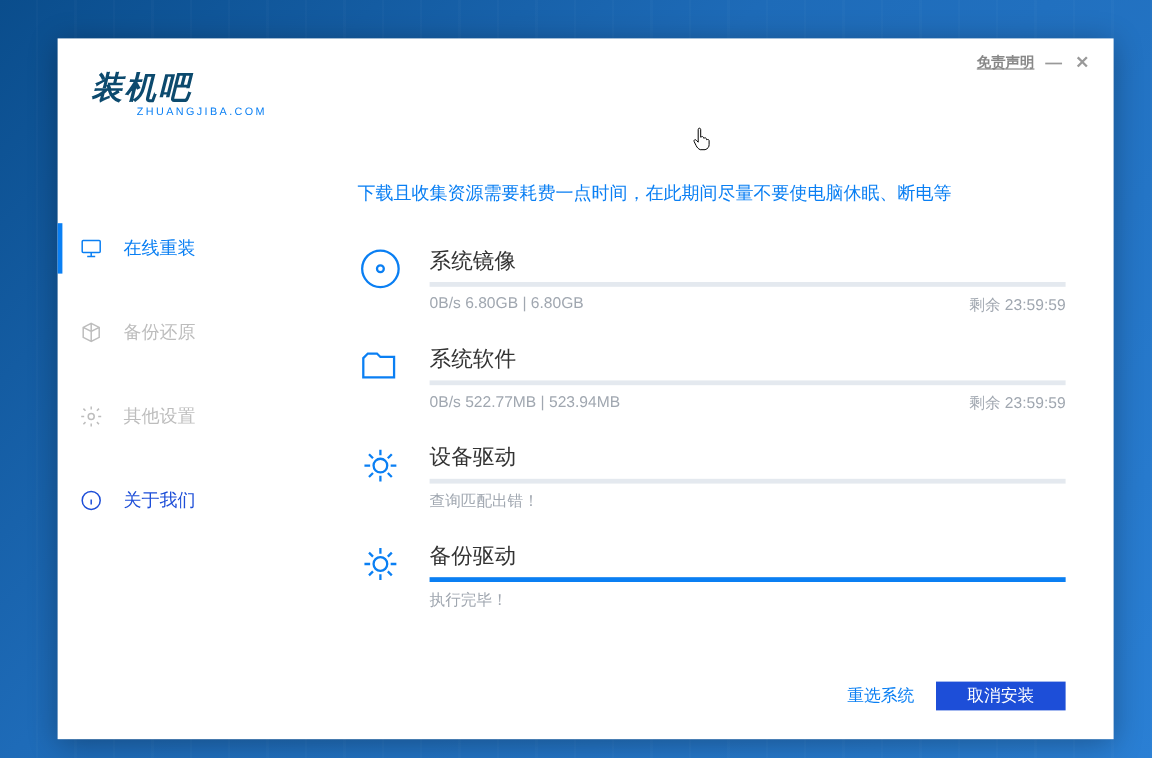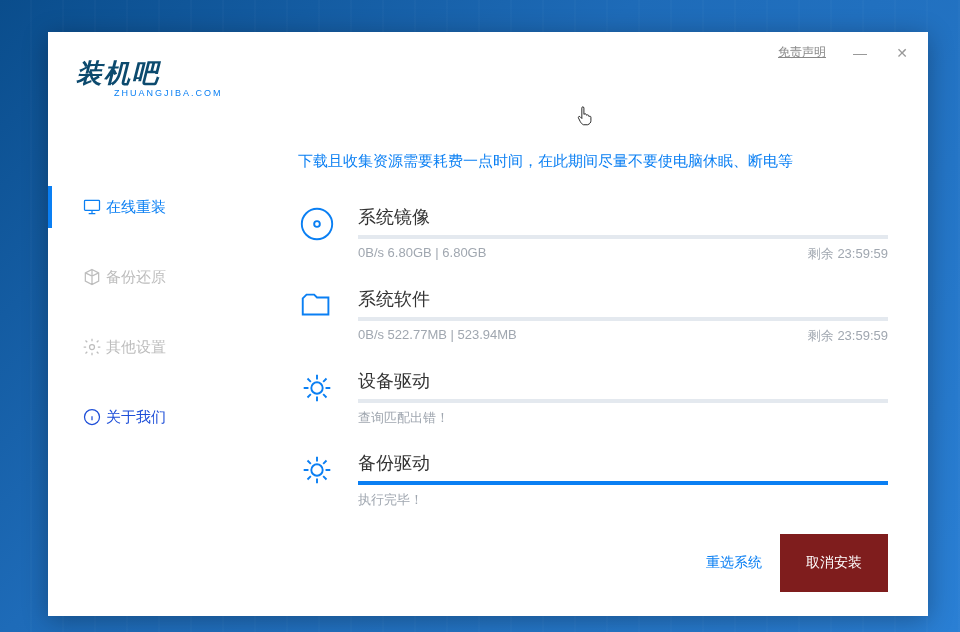--- a/index.html
+++ b/index.html
@@ -32,24 +32,25 @@
   width: 880px;
   height: 584px;
   background: #fff;
   box-shadow: 0 4px 24px rgba(0,0,0,0.3);
 }
 .titlebar {
   position: absolute;
   top: 12px;
   right: 18px;
   display: flex;
-  align-items: flex-end;
-  gap: 26px;
+  align-items: flex-start;
+  gap: 8px;
   font-size: 12px;
   color: #888;
+  font-weight: bold;
 }
 .titlebar .disclaimer {
   text-decoration: underline;
   cursor: pointer;
 }
 .titlebar .win-btn {
   color: #999;
   cursor: pointer;
   font-size: 14px;
   width: 16px;
@@ -78,22 +79,22 @@
 .sidebar {
   position: absolute;
   left: 0;
   top: 140px;
   width: 230px;
 }
 .nav-item {
   display: flex;
   align-items: center;
   height: 70px;
-  padding-left: 34px;
-  gap: 4px;
+  padding-left: 18px;
+  gap: 17px;
   cursor: pointer;
   position: relative;
   color: #bdbdbd;
   font-size: 15px;
 }
 .nav-item.active {
   color: #0a7ff3;
 }
 .nav-item.active::before {
   content: "";
@@ -174,24 +175,24 @@
   align-items: center;
   gap: 18px;
   justify-content: space-between;
 }
 .link-btn {
   color: #0a7ff3;
   font-size: 14px;
   cursor: pointer;
 }
 .primary-btn {
-  background: #7f1d1d;
+  background: #1d4ed8;
   color: #fff;
   font-size: 14px;
-  padding: 20px 26px;
+  padding: 3px 26px;
   cursor: pointer;
   border: none;
 }
 .cursor {
   position: absolute;
   left: 528px;
   top: 72px;
   width: 20px;
   height: 24px;
   pointer-events: none;

